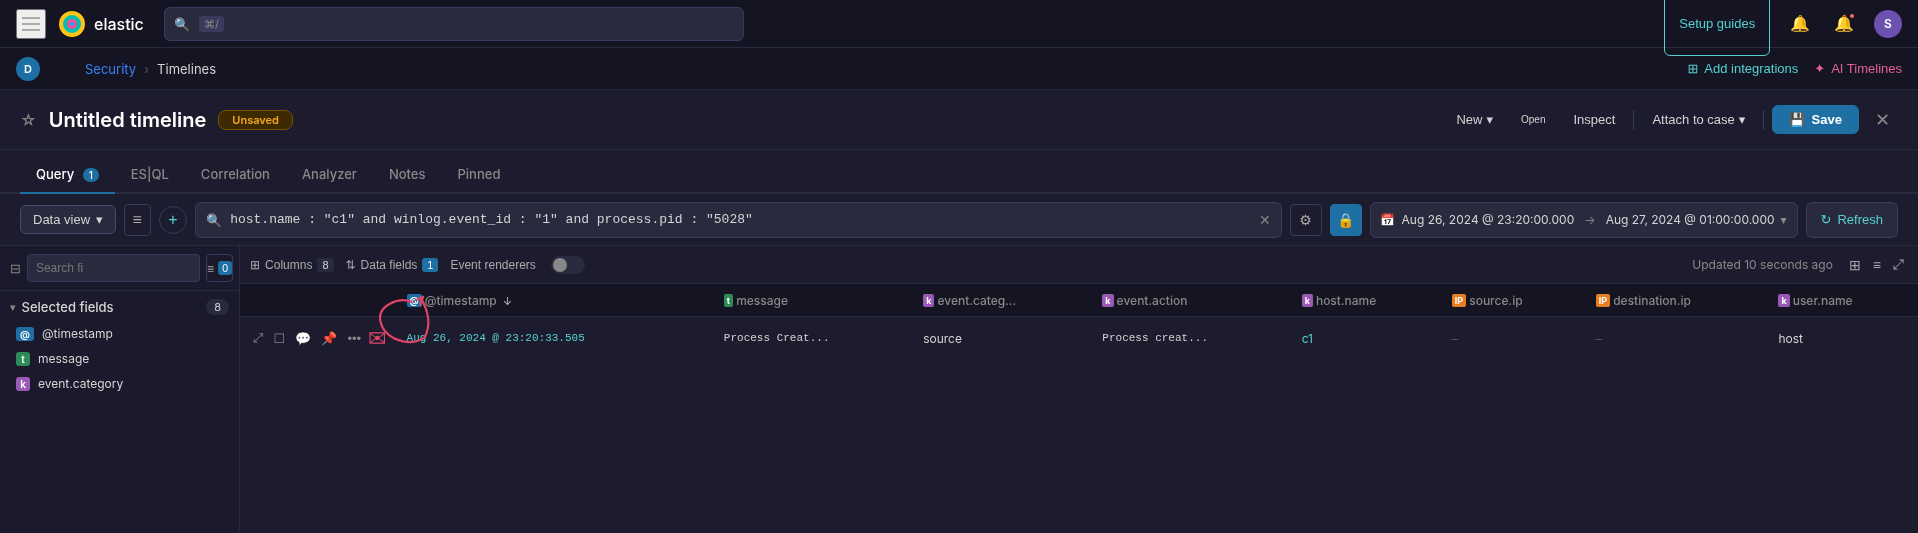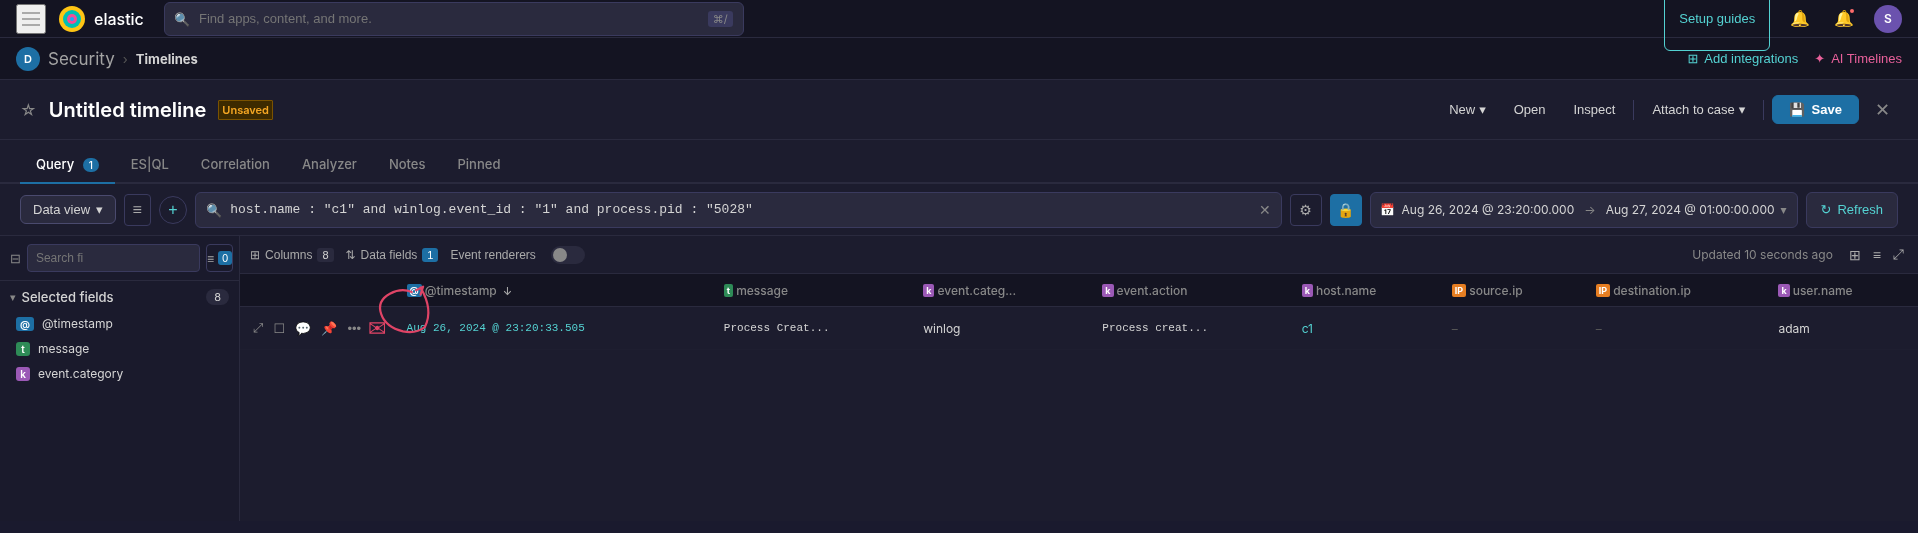--- a/index.html
+++ b/index.html
@@ -8,21 +8,21 @@
       color: #d4d4d4;
       font-family: 'Inter', system-ui, -apple-system, sans-serif;
       font-size: 13px;
       min-height: 533px;
       overflow: hidden;
     }
 
     
     .top-nav {
       background: #141422;
-      height: 38px;
+      height: 48px;
       display: flex;
       align-items: center;
       padding: 0 16px;
       border-bottom: 1px solid #2a2a3e;
       gap: 12px;
     }
     .elastic-logo {
       display: flex;
       align-items: center;
       gap: 8px;
@@ -147,32 +147,32 @@
       background: #1d6fa4;
       border-radius: 50%;
       display: flex;
       align-items: center;
       justify-content: center;
       font-size: 11px;
       font-weight: 600;
       color: white;
     }
     .breadcrumb-item {
-      color: #a3a3a3;
-      font-size: 17px;
-      cursor: pointer;
+      color: #3b82f6;
+      font-size: 13px;
+      cursor: pointer;
+      margin-left: 37px;
     }
     .breadcrumb-sep {
       color: #555;
       font-size: 13px;
     }
     .breadcrumb-current {
       color: #d4d4d4;
       font-size: 13px;
-      font-weight: bold;
     }
     .breadcrumb-right {
       margin-left: auto;
       display: flex;
       align-items: center;
       gap: 16px;
     }
     .add-integrations-btn {
       background: none;
       border: none;
@@ -213,22 +213,22 @@
     .timeline-title {
       font-size: 20px;
       font-weight: 600;
       color: #ffffff;
     }
     .unsaved-badge {
       background: #3d2a00;
       border: 1px solid #7a5200;
       color: #f5a623;
       font-size: 11px;
-      padding: 2px 3px;
-      border-radius: 1px;
+      padding: 2px 13px;
+      border-radius: 8px;
       font-weight: 600;
     }
     .tl-header-right {
       margin-left: auto;
       display: flex;
       align-items: center;
       gap: 8px;
     }
     .new-btn {
       background: none;
@@ -240,21 +240,21 @@
       display: flex;
       align-items: center;
       gap: 4px;
       padding: 6px 10px;
     }
     .open-btn {
       background: none;
       border: none;
       color: #d4d4d4;
       cursor: pointer;
-      font-size: 13px;
+      font-size: 10px;
       font-weight: 500;
       padding: 6px 10px;
     }
     .inspect-btn {
       background: none;
       border: none;
       color: #d4d4d4;
       cursor: pointer;
       font-size: 13px;
       font-weight: 500;
@@ -748,21 +748,20 @@
     <svg class="elastic-icon" viewBox="0 0 28 28" xmlns="http://www.w3.org/2000/svg">
       <circle cx="14" cy="14" r="13" fill="#FEC514"></circle>
       <circle cx="14" cy="14" r="9" fill="#00BFB3"></circle>
       <circle cx="14" cy="14" r="5" fill="#F04E98"></circle>
       <circle cx="14" cy="14" r="2" fill="#1BA9F5"></circle>
     </svg>
     <span class="elastic-text">elastic</span>
   </div>
   <div class="search-bar">
     <span>🔍</span>
-    <input type="text" placeholder="Find apps, content, and more." style="">
     <span class="kbd-shortcut">⌘/</span>
   </div>
   <div class="nav-right">
     <button class="setup-guides-btn">Setup guides</button>
     <button class="nav-icon-btn" style="position:relative">
       <span>🔔</span>
     </button>
     <button class="nav-icon-btn" style="position:relative">
       <span>🔔</span>
       <span class="badge-dot"></span>
@@ -988,26 +987,26 @@
                 <button class="action-icon-btn" title="Expand">⤢</button>
                 <button class="action-icon-btn" title="Select">☐</button>
                 <button class="action-icon-btn" title="Note">💬</button>
                 <button class="action-icon-btn" title="Pin">📌</button>
                 <button class="action-icon-btn" title="More">•••</button>
                 <span style="color:#e04466;font-size:22px;cursor:default;">✉</span>
               </div>
             </td>
             <td class="col-ts ts-cell mono">Aug 26, 2024 @ 23:20:33.505</td>
             <td class="col-msg process-cat mono">Process Creat...</td>
-            <td class="col-cat process-cat">winlog</td>
+            <td class="col-cat process-cat">source</td>
             <td class="col-action process-action mono">Process creat...</td>
             <td class="col-host host-link">c1</td>
             <td class="col-src dash-val">–</td>
             <td class="col-dst dash-val">–</td>
-            <td class="col-user user-val">adam</td>
+            <td class="col-user user-val">host</td>
           </tr>
         </tbody>
       </table>
 
       <svg class="red-arrow" viewBox="0 0 80 60" xmlns="http://www.w3.org/2000/svg" style="position:absolute;left:128px;top:8px;width:70px;height:55px;pointer-events:none;">
         <path d="M 60,5 Q 75,30 65,50 Q 55,58 40,55 Q 20,50 15,35 Q 10,20 25,12 Q 38,5 50,10" fill="none" stroke="#e04466" stroke-width="2.5" stroke-linecap="round"></path>
         <path d="M 55,8 L 63,4 L 60,13" fill="none" stroke="#e04466" stroke-width="2.5" stroke-linecap="round" stroke-linejoin="round"></path>
       </svg>
     </div>
   </div>

